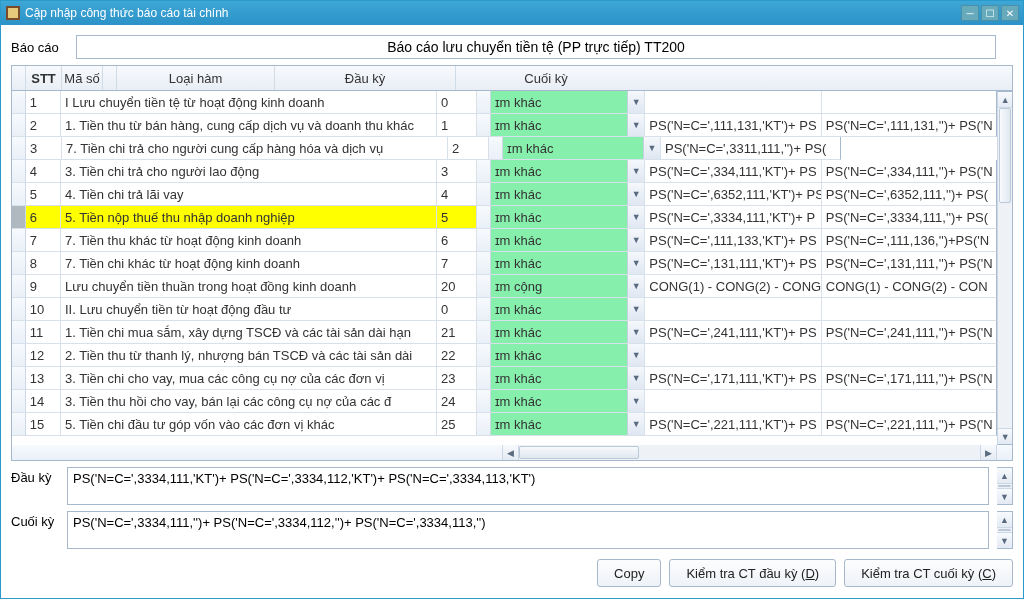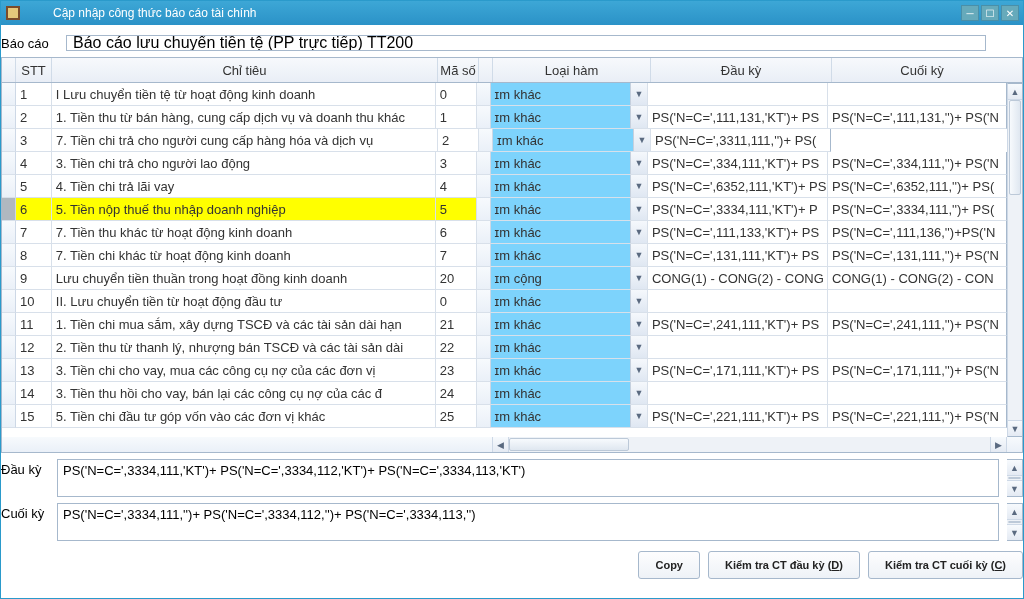--- a/index.html
+++ b/index.html
@@ -1,46 +1,46 @@
 <!DOCTYPE html>
 <html><head>
 <meta charset="utf-8">
 <style>
 * { box-sizing: border-box; margin: 0; padding: 0; }
 body { font-family: Arial, sans-serif; font-size: 13px; color: #333; background: #fff; overflow: hidden; }
 
 .window { width: 1024px; height: 599px; display: flex; flex-direction: column; border: 1px solid #2a9acb; }
 
-.titlebar { height: 24px; background: linear-gradient(to bottom, #3da7d6, #2b92c7); display: flex; align-items: center; padding: 0 4px; color: #fff; font-size: 12px; gap: 28px; }
+.titlebar { height: 24px; background: linear-gradient(to bottom, #3da7d6, #2b92c7); display: flex; align-items: center; padding: 0 4px; color: #fff; font-size: 12px; }
 .titlebar-icon { width: 16px; height: 16px; margin-right: 4px; display:flex; align-items:center; justify-content:center; }
 .titlebar-title { flex: 1; }
 .win-controls { display: flex; gap: 2px; }
 .win-btn { width: 18px; height: 16px; background: #6ab; border: 1px solid #4a8fa8; display: flex; align-items: center; justify-content: center; color: #fff; cursor: pointer; font-size: 10px; }
 
-.content { flex: 1; background: #fff; padding: 10px 0; display: flex; flex-direction: column; overflow: hidden; }
+.content { flex: 1; background: #fff; padding: 10px 10px; display: flex; flex-direction: column; overflow: hidden; }
 
 .topfield { display: flex; align-items: center; gap: 10px; margin-bottom: 6px; }
 .label { width: 55px; text-align: left; color: #000; }
-.report-input { flex: 1; max-width: 920px; height: 16px; border: 1px solid #a6b8cc; padding: 2px 6px; background: #fff; font-size: 16px; }
+.report-input { flex: 1; max-width: 920px; height: 24px; border: 1px solid #a6b8cc; padding: 2px 6px; background: #fff; font-size: 14px; text-align: center; }
 
 .grid-header { display: flex; height: 26px; border: 1px solid #a6b8cc; background: linear-gradient(to bottom,#f7f9fc,#e9eef6); }
 .hcell { border-right: 1px solid #d0dbe8; display: flex; align-items: center; justify-content: center; font-size: 13px; color: #333; }
 .hcell:last-child { border-right: none; }
 
 .grid-body-wrap { position: relative; flex: 0 0 auto; display: flex; }
 .grid-body { height: 354px; overflow: hidden; border-left: 1px solid #a6b8cc; border-right: none; }
 .row { display: flex; height: 23px; }
 .row.highlight .cell.c-stt, .row.highlight .cell.c-chi, .row.highlight .cell.c-maso { background: #ffff00; }
 .gutter { width: 14px; background: linear-gradient(to bottom,#f7fafd,#eaf0f8); border-right: 1px solid #cdd8e6; border-bottom: 1px solid #d8e0ea; }
 .gutter.sel { background: #b0b8c0; }
 .cell { border-right: 1px solid #d8e0ea; border-bottom: 1px solid #d8e0ea; display: flex; align-items: center; padding: 0 4px; overflow: hidden; white-space: nowrap; font-size: 13px; background: #fff; }
 .c-stt { width: 36px; }
 .c-chi { width: 386px; text-align: right; }
 .c-maso { width: 41px; }
-.c-ham { width: 158px; background: #7dd3fc; position: relative; padding-right: 18px; }
+.c-ham { width: 158px; background: #86efac; position: relative; padding-right: 18px; }
 .c-dau { width: 181px; }
 .c-cuoi { width: 180px; border-right: 1px solid #a6b8cc; }
 .dd-arrow { position: absolute; right: 0; top: 0; width: 17px; height: 22px; background: linear-gradient(to bottom, #f5f8fc, #dfe7f2); border-left: 1px solid #c5d0de; display: flex; align-items: center; justify-content: center; color: #5a6a80; font-size: 9px; }
 
 .vscroll { width: 16px; background: #eef2f7; border: 1px solid #a6b8cc; border-left: 1px solid #cdd8e6; display: flex; flex-direction: column; }
 .vs-btn { height: 16px; background: linear-gradient(to bottom,#f7fafd,#e4eaf3); border-bottom: 1px solid #cdd8e6; display:flex; align-items:center; justify-content:center; font-size:9px; color:#5a6a80; cursor:pointer; }
 .vs-btn.end { border-bottom:none; border-top: 1px solid #cdd8e6; }
 .vs-track { flex:1; position:relative; background:#eef2f7; }
 .vs-thumb { position:absolute; left:1px; right:1px; top:0; height:95px; background:linear-gradient(to right,#f7fafd,#dfe7f0); border:1px solid #bcc9d8; border-radius:2px; }
 
@@ -51,25 +51,25 @@
 .hs-thumb { position:absolute; top:1px; bottom:1px; left:0; width:120px; background:linear-gradient(to bottom,#f7fafd,#dfe7f0); border:1px solid #bcc9d8; border-radius:2px; }
 .hs-corner { width:16px; background: linear-gradient(to bottom,#f7fafd,#eaf0f8); border-left:1px solid #cdd8e6;}
 
 .bottom-area { margin-top: 6px; }
 .multiline-row { display: flex; gap: 8px; margin-bottom: 6px; }
 .ml-label { width: 48px; padding-top: 3px; color:#000; font-size:13px; }
 .ml-input { flex:1; height: 38px; border: 1px solid #a6b8cc; padding: 3px 5px; font-size:13px; background:#fff; resize:none; font-family: Arial, sans-serif; overflow:hidden; }
 .ml-scroll { width:16px; height:38px; background:#eef2f7; border:1px solid #a6b8cc; border-left:none; display:flex; flex-direction:column; }
 
 .btnrow { display:flex; justify-content:flex-end; gap:8px; padding: 4px 0 0 0; }
-.btn { height: 28px; padding: 0 16px; background: linear-gradient(to bottom, #fdfdfe, #eef2f7); border: 1px solid #a6b8cc; border-radius: 3px; font-size: 11px; color: #222; cursor: pointer; display: flex; align-items: center; font-weight: bold; }
+.btn { height: 28px; padding: 0 16px; background: linear-gradient(to bottom, #fdfdfe, #eef2f7); border: 1px solid #a6b8cc; border-radius: 3px; font-size: 13px; color: #222; cursor: pointer; display: flex; align-items: center; }
 .btn u { text-decoration: underline; }
 
 .w-gutter { width: 14px; }
-.w-stt { width: 36px; }
+.w-stt { width: 36px; font-weight: bold; }
 .w-chi { width: 386px; }
 .w-maso { width: 41px; }
 .w-spacer { width: 14px; }
 .w-ham { width: 158px; }
 .w-dau { width: 181px; }
 .w-cuoi { width: 180px; }
 </style>
 </head>
 <body>
 
@@ -92,21 +92,20 @@
   <div class="content">
 
     <div class="topfield">
       <span class="label">Báo cáo</span>
       <input class="report-input" value="Báo cáo lưu chuyển tiền tệ (PP trực tiếp) TT200" style="">
     </div>
 
     <div class="grid-header">
       <div class="hcell w-gutter"></div>
       <div class="hcell w-stt">STT</div>
-      <div class="hcell w-chi">Chỉ tiêu</div>
       <div class="hcell w-maso">Mã số</div>
       <div class="hcell w-spacer"></div>
       <div class="hcell w-ham">Loại hàm</div>
       <div class="hcell w-dau">Đầu kỳ</div>
       <div class="hcell w-cuoi">Cuối kỳ</div>
     </div>
 
     <div class="grid-body-wrap">
       <div class="grid-body" id="grid-body">
           <div class="row">

